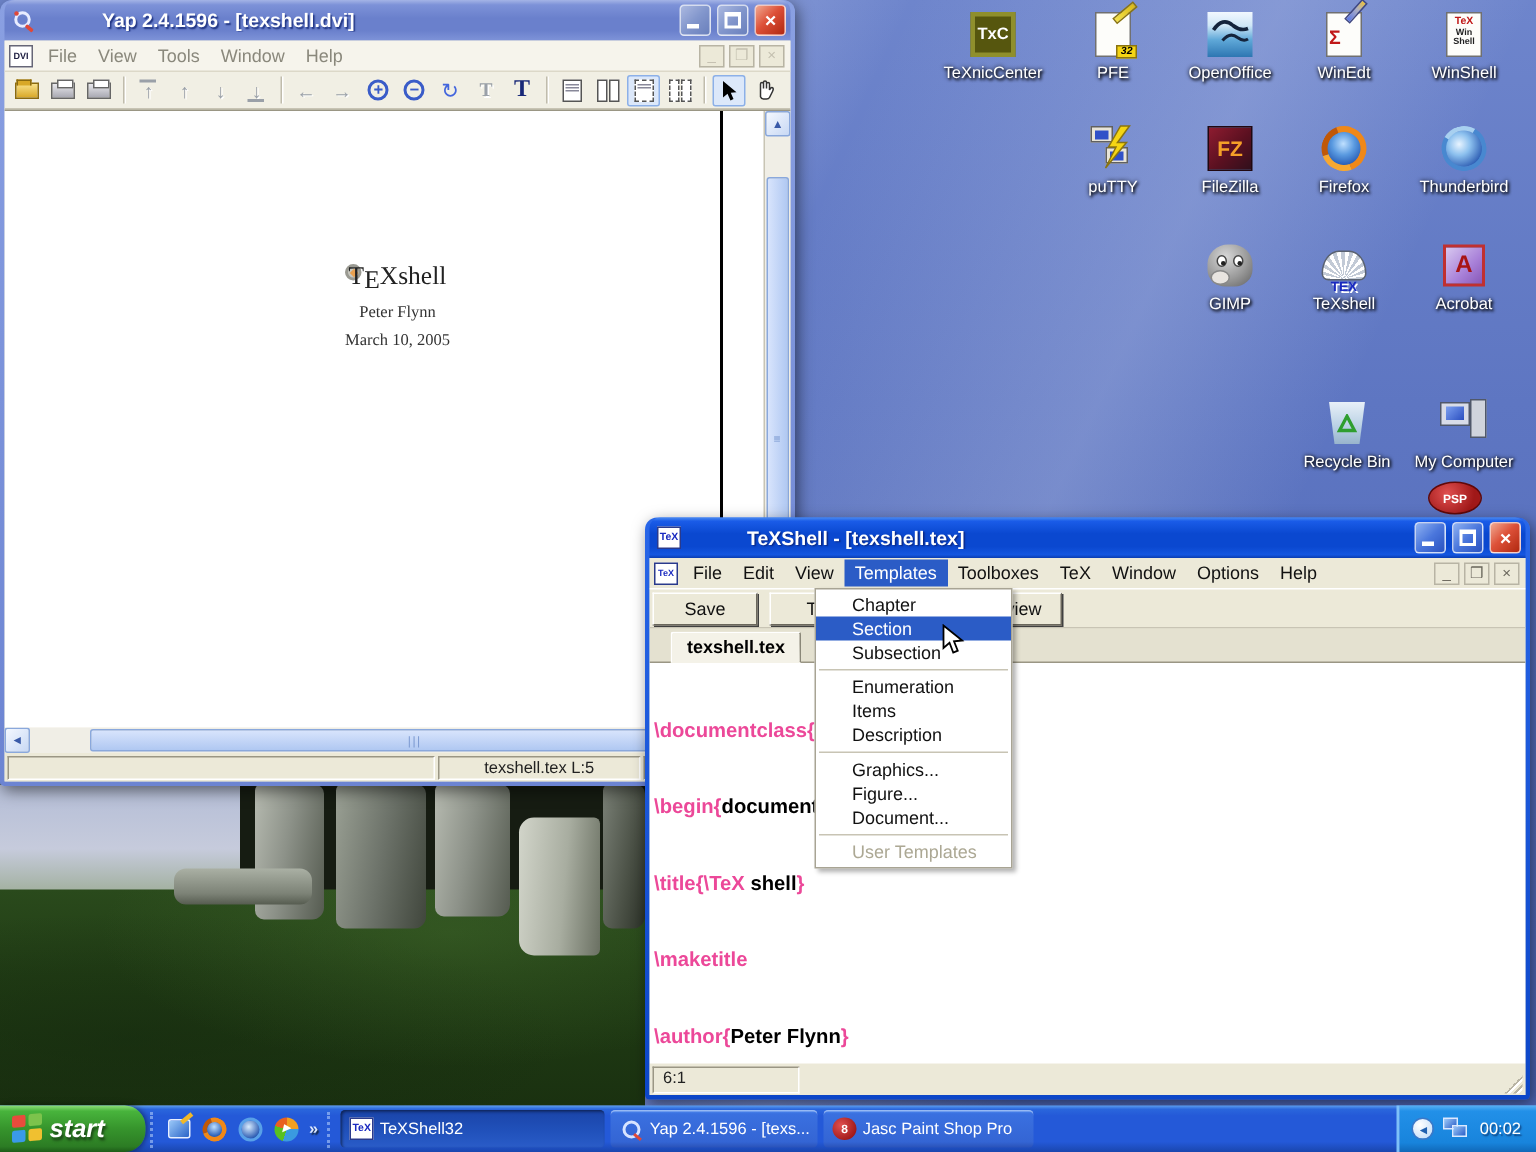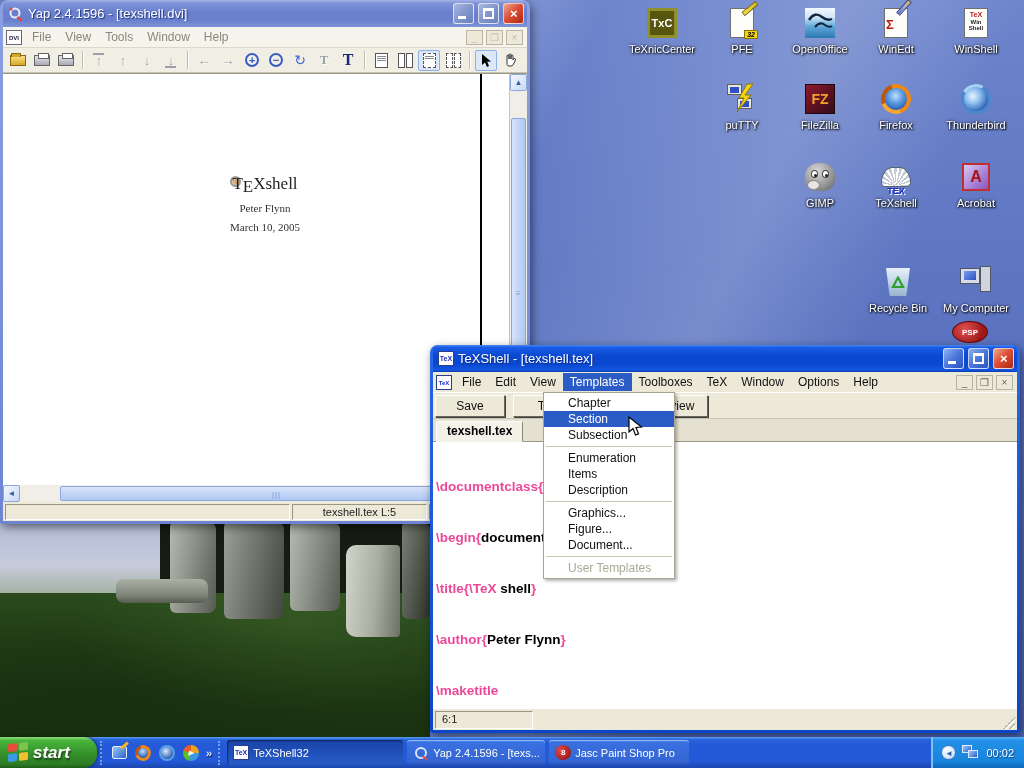--- a/index.html
+++ b/index.html
@@ -73,22 +73,22 @@
     border-radius:50%; color:#fff; font-size:8px; font-weight:bold; line-height:22px; }
 
   
   .window { position:absolute; border-radius:8px 8px 3px 3px; box-shadow:2px 3px 10px rgba(0,0,0,.5); }
   .wframe { position:absolute; inset:0; border-radius:8px 8px 3px 3px; padding:0 3px 3px; display:flex; flex-direction:column; }
   .yap .wframe { background:linear-gradient(180deg,#8aa0e2,#6c84d2); }
   .texshell .wframe { background:linear-gradient(180deg,#2866e8,#0c46c8); }
   .titlebar { height:27px; display:flex; align-items:center; gap:4px; padding:0 3px 0 5px; border-radius:7px 7px 0 0; flex:none; }
   .titlebar.active { background:linear-gradient(180deg,#4a8af0 0%,#1a5ce8 9%,#0a48d0 40%,#0a48d0 72%,#1456e0 92%,#0a3cb0 100%); }
   .titlebar.inactive { background:linear-gradient(180deg,#a4b4e6 0%,#7d92d8 12%,#6a80cc 45%,#6a80cc 75%,#7e93d8 100%); }
-  .t-title { flex:1; color:#fff; font-weight:normal; font-size:13px; text-shadow:1px 1px 1px rgba(10,30,110,.8);
-    white-space:nowrap; overflow:hidden; }
+  .t-title { flex:1; color:#fff; font-weight:bold; font-size:13px; text-shadow:1px 1px 1px rgba(10,30,110,.8);
+    white-space:nowrap; overflow:hidden;margin-left:40px; }
   .capbtn { width:21px; height:21px; border-radius:3px; border:1px solid rgba(255,255,255,.7); flex:none; position:relative;
     background:linear-gradient(135deg,#8fb2f2 0%,#4a76dc 50%,#2a52c0 100%); }
   .capbtn.dim { background:linear-gradient(135deg,#aab8e0 0%,#8296cc 50%,#6a80bc 100%); }
   .capbtn.close { background:linear-gradient(135deg,#f0a890 0%,#dd5038 45%,#b02810 100%); }
   .glyph-min { position:absolute; left:4px; bottom:4px; width:8px; height:3px; background:#fff; }
   .glyph-max { position:absolute; left:4px; top:4px; width:11px; height:11px; border:2px solid #fff; border-top-width:3px; }
   .glyph-x { position:absolute; inset:0; color:#fff; font-weight:bold; font-size:13px; line-height:19px; text-align:center; }
   .winbody { flex:1; background:#ece9d8; display:flex; flex-direction:column; overflow:hidden; }
 
   .menubar { display:flex; align-items:center; font-size:12px; flex:none; }
@@ -141,21 +141,21 @@
   .statusbar { flex:none; background:#ece9d8; display:flex; gap:2px; padding:2px 2px 1px; font-size:11px; color:#222; }
   .spane { border:1px solid; border-color:#9a9684 #fff #fff #9a9684; padding:0 6px; line-height:14px; white-space:nowrap; overflow:hidden; }
 
   
   .txmenu { background:#ece9d8; height:20px; color:#111; }
   .mitem.hot { background:#2b5cc6; color:#fff; }
   .txtools { height:27px; background:#ece9d8; position:relative; flex:none; border-top:1px solid #fff; border-bottom:1px solid #c8c4b4; }
   .pushbtn { position:absolute; top:2px; height:22px; width:70px; background:#ece9d8; border:1px solid; border-color:#fff #6a675c #6a675c #fff;
     box-shadow:1px 1px 0 #404040; font-size:12px; color:#111; text-align:center; line-height:20px; }
   .tabrow { height:23px; background:#e4e1d0; flex:none; position:relative; border-bottom:1px solid #9a9684; }
-  .tab { position:absolute; left:3px; top:2px; height:21px; padding:0 10px; background:#f4f2e8; border:1px solid; border-color:#fff #8a8778 transparent #fff;
+  .tab { position:absolute; left:14px; top:2px; height:21px; padding:0 10px; background:#f4f2e8; border:1px solid; border-color:#fff #8a8778 transparent #fff;
     font-weight:bold; font-size:12px; line-height:19px; border-radius:2px 2px 0 0;text-align:right; }
   .editor { flex:1; background:#fff; font-family:"Liberation Sans", sans-serif; font-weight:bold; font-size:13.5px; line-height:17px;
     padding:2px 0 0 3px; position:relative; overflow:hidden; white-space:pre; }
   .cmd { color:#ec4899; } .arg { color:#000; }
   .txstatus { height:21px; }
   .grip { margin-left:auto; align-self:flex-end; width:12px; height:12px; flex:none;
     background:linear-gradient(135deg, transparent 50%, #b8b4a4 50%, #b8b4a4 58%, #fff 58%, #fff 66%, transparent 66%, transparent 74%, #b8b4a4 74%, #b8b4a4 82%, #fff 82%, #fff 90%, transparent 90%); }
 
   
   .popup { position:absolute; left:543px; top:392px; width:132px; background:#fff; border:1px solid #a8a494;
@@ -525,22 +525,22 @@
       <span class="pushbtn" style="left:80px">TeX</span>
       <span class="pushbtn" style="left:205px">Preview</span>
     </div>
     <div class="tabrow">
       <span class="tab">texshell.tex</span>
     </div>
     <div class="editor">
       <div><span class="cmd">\documentclass{</span><span class="arg">article</span><span class="cmd">}</span></div>
       <div><span class="cmd">\begin{</span><span class="arg">document</span><span class="cmd">}</span></div>
       <div><span class="cmd">\title{\TeX</span><span class="arg"> shell</span><span class="cmd">}</span></div>
+      <div><span class="cmd">\maketitle</span></div>
       <div><span class="cmd">\author{</span><span class="arg">Peter Flynn</span><span class="cmd">}</span></div>
-      <div><span class="cmd">\maketitle</span></div>
       
       
     </div>
     <div class="statusbar txstatus">
       <span class="spane" style="width:98px">6:1</span>
       <span class="grip"></span>
     </div>
   </div>
  </div>
 </div>

